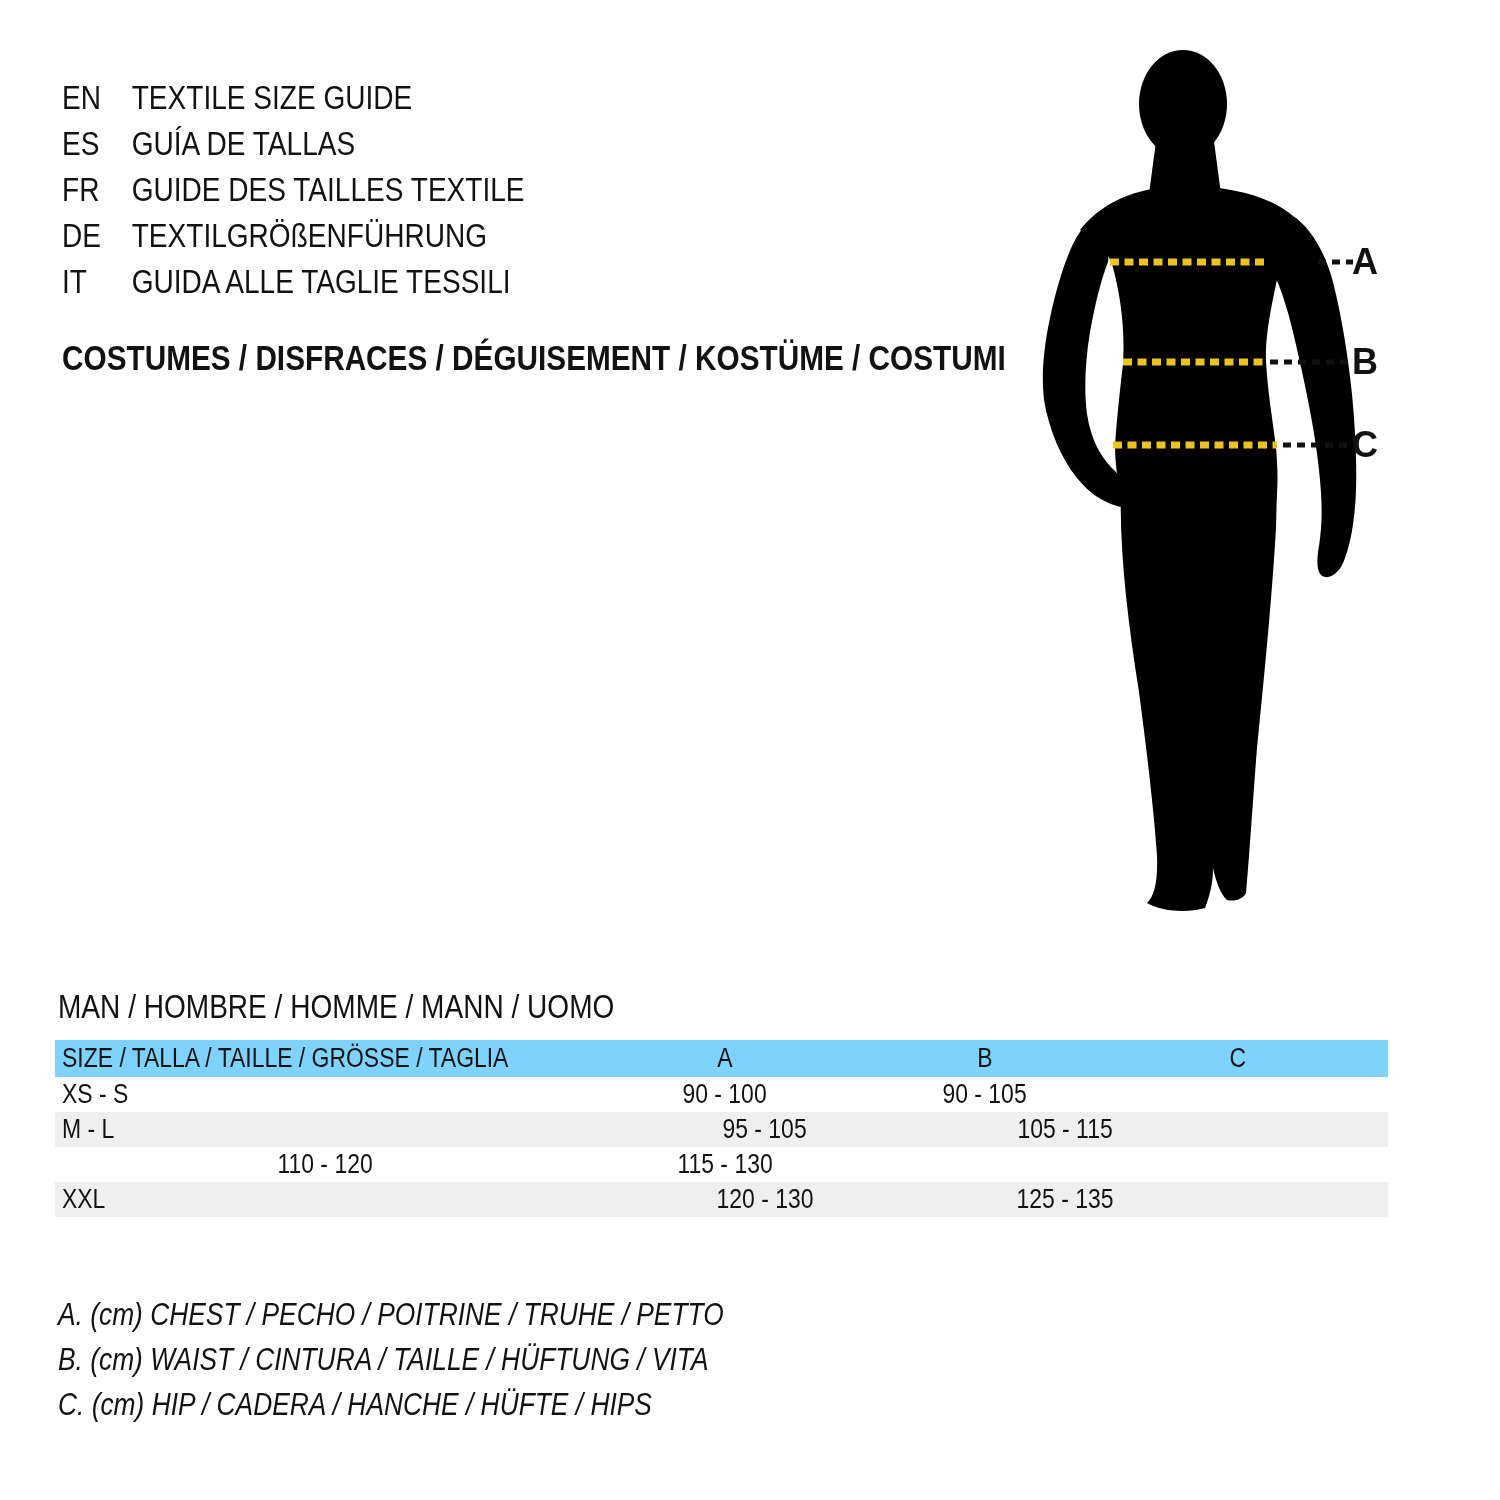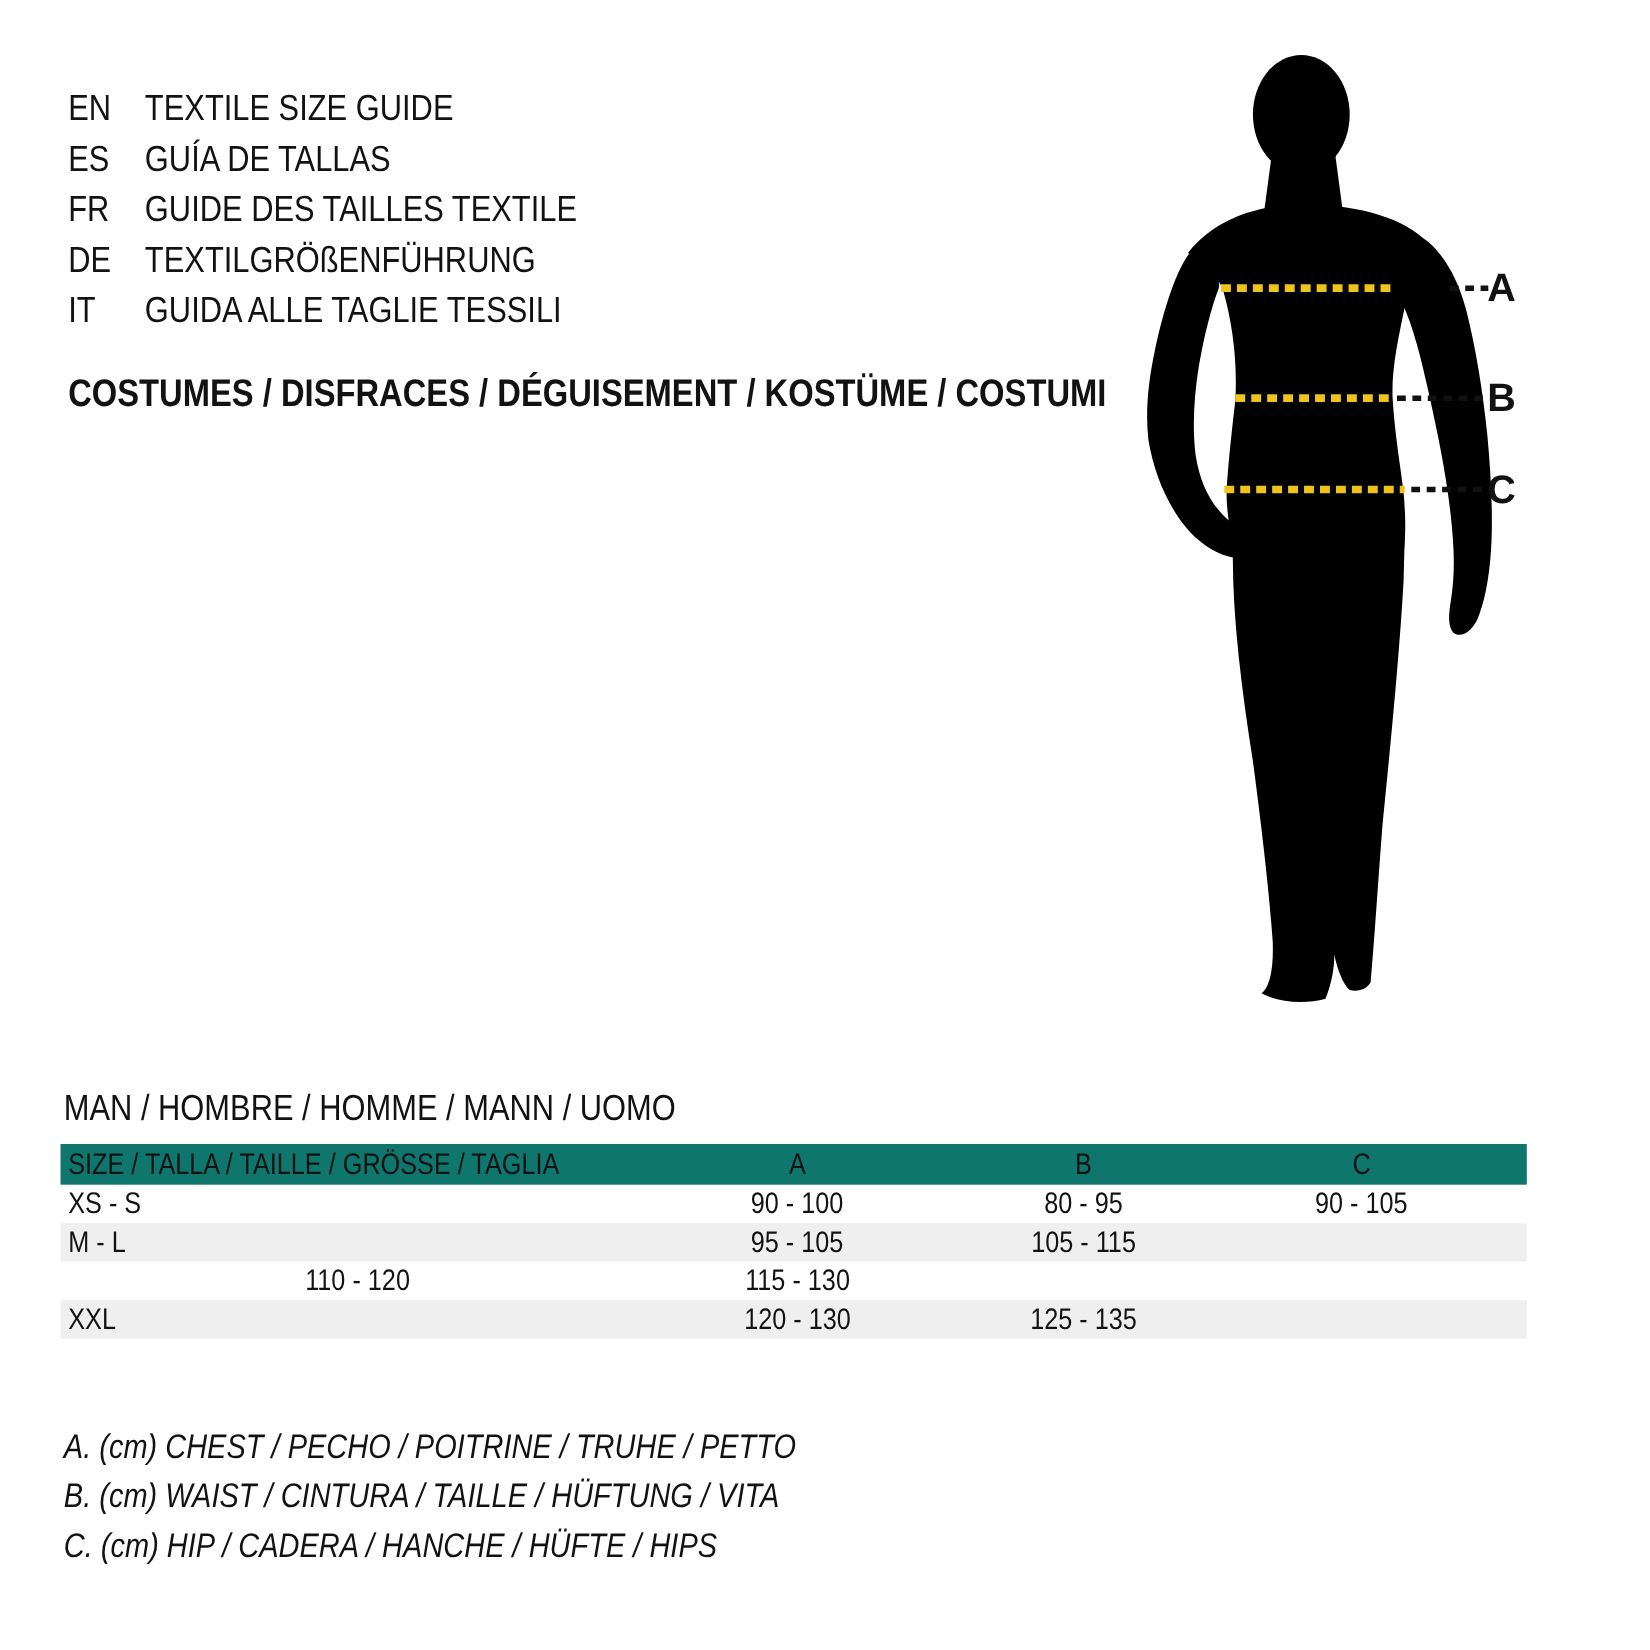--- a/index.html
+++ b/index.html
@@ -46,22 +46,22 @@
   .section-title {
     position: absolute; left: 58px; top: 984px;
     font-size: 33px; font-weight: normal; line-height: 46px;
     white-space: nowrap; transform: scaleX(0.85); transform-origin: 0 50%;
     margin: 0;
   }
 
   
   .size-table { position: absolute; left: 55px; top: 1040px; width: 1382px; }
   .t-row { display: grid; grid-template-columns: 540px 260px 260px 246px 1fr; height: 35px; }
-  .t-row.t-head { height: 37px; background: #0f766e; }
-  .t-row.stripe { background: #efefef; }
+  .t-row.t-head { height: 37px; background: #7dd3fc; }
+  .t-row.stripe { background: #efefef; gap: 40px; }
   .c-size { display: flex; align-items: center; padding-left: 7px; font-size: 27px; }
   .c-num  { display: flex; align-items: center; justify-content: center; font-size: 27px; }
 
   
   .legend-block { position: absolute; left: 58px; top: 1292px; font-style: italic; }
   .legend-row {
     height: 45px; line-height: 45px; font-size: 31px;
     white-space: nowrap; transform: scaleX(0.85); transform-origin: 0 50%;
   }
 </style>
@@ -175,23 +175,20 @@
       <div></div>
     </div>
     <div class="t-row">
       <div class="c-size">
           <span class="cond">XS - S</span>
         </div>
       <div class="c-num">
           <span class="condc">90 - 100</span>
         </div>
       <div class="c-num">
-          <span class="condc">80 - 95</span>
-        </div>
-      <div class="c-num">
           <span class="condc">90 - 105</span>
         </div>
       <div></div>
     </div>
     <div class="t-row stripe">
       <div class="c-size">
           <span class="cond">M - L</span>
         </div>
       <div class="c-num">
           <span class="condc">95 - 105</span>

